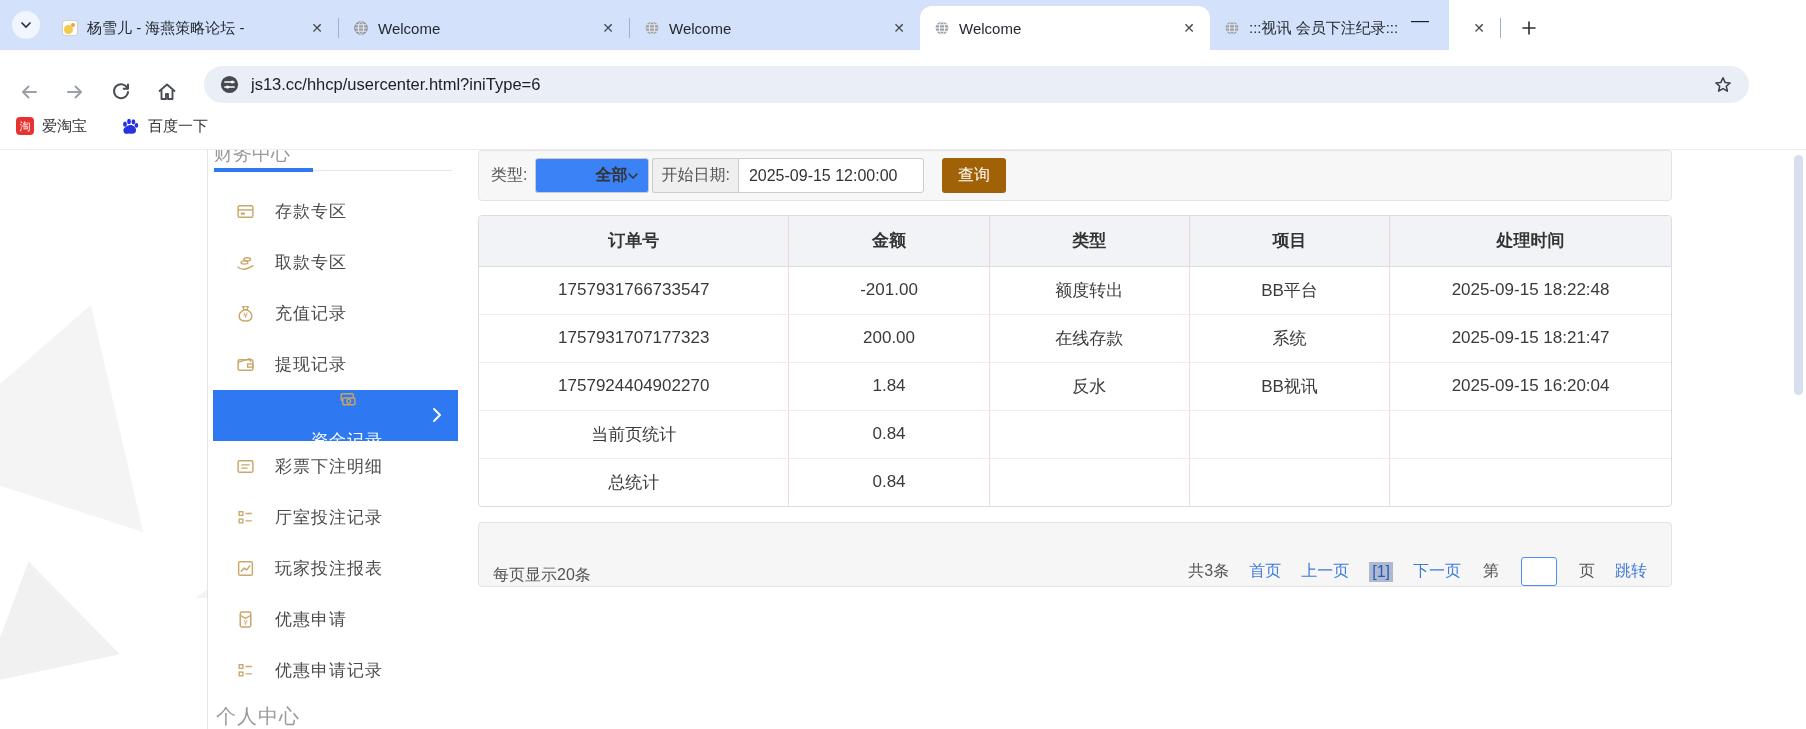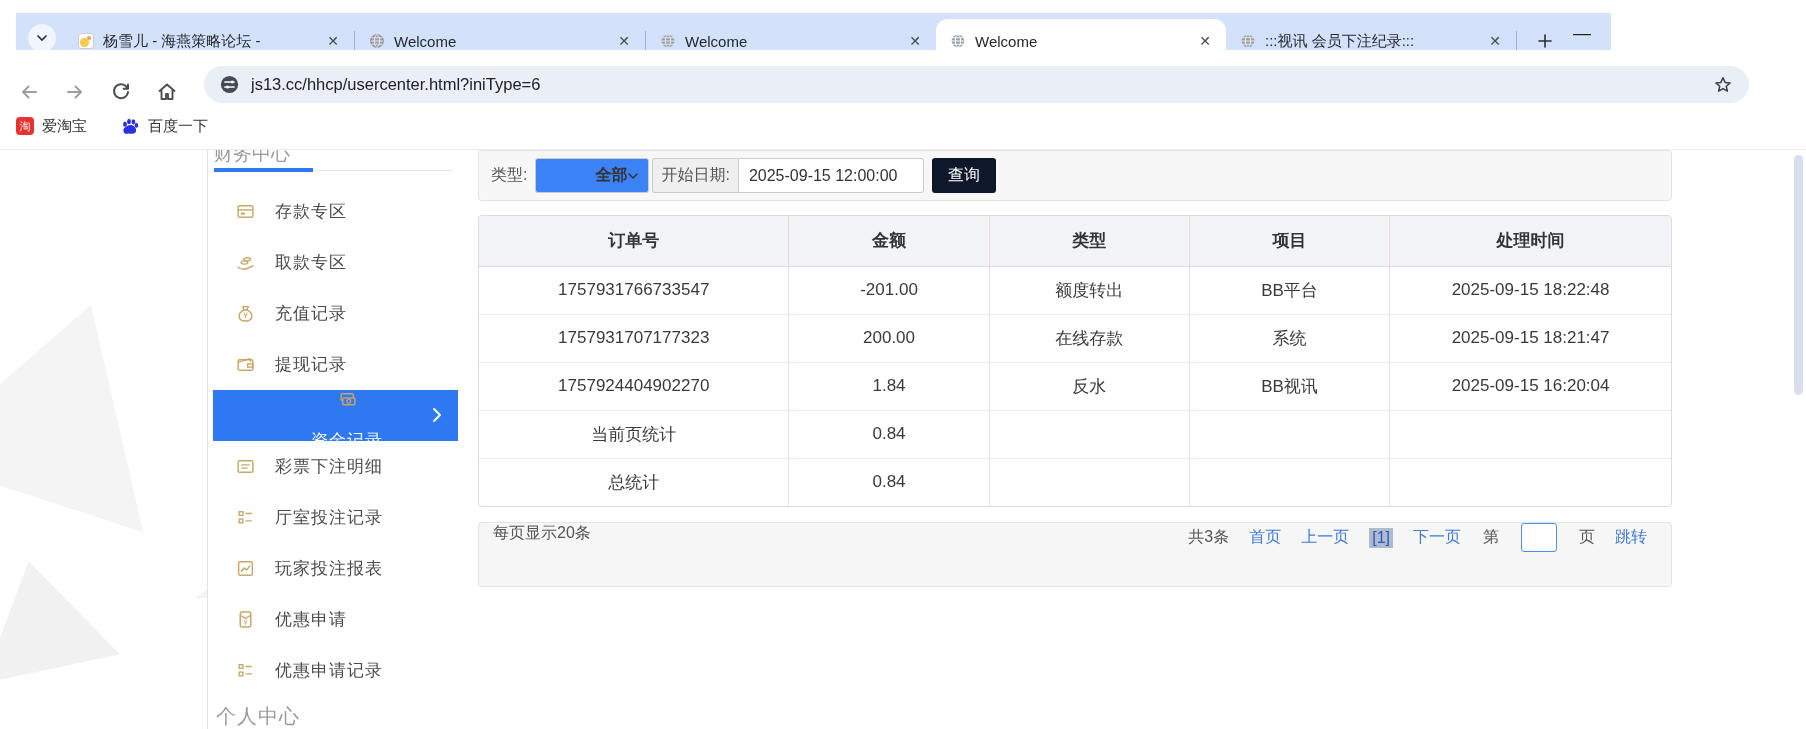--- a/index.html
+++ b/index.html
@@ -1,21 +1,21 @@
 <!DOCTYPE html>
 <html><head>
 <meta charset="utf-8">
 <style>
   * { margin:0; padding:0; box-sizing:border-box; }
   html,body { width:1806px; height:729px; overflow:hidden; background:#fff;
     font-family:"Liberation Sans","DejaVu Sans",sans-serif; }
   .browser { position:relative; width:1806px; height:729px; background:#fff; }
 
   
-  .tabstrip { position:absolute; left:16px; top:0; width:1595px; height:50px; background:#d3e1fb;margin-top:13px; }
+  .tabstrip { position:absolute; left:0; top:0; width:1449px; height:50px; background:#d3e1fb; }
   .tab-search { position:absolute; left:12px; top:11px; width:28px; height:28px; border-radius:50%;
     background:rgba(255,255,255,.65); display:flex; align-items:center; justify-content:center; }
   .tabs { position:absolute; left:48px; top:6px; height:44px; display:flex; align-items:stretch; }
   .tab { width:290px; display:flex; align-items:center; gap:9px; padding:0 12px 0 14px; position:relative; }
   .tab.active { background:#fff; border-radius:12px 12px 0 0; }
   .tab-title { flex:1; font-size:15px; color:#24292f; white-space:nowrap; overflow:hidden; text-overflow:ellipsis; }
   .tab-close { font-size:14px; color:#45494f; width:18px; height:18px; line-height:18px; text-align:center; border-radius:50%; }
   .tab-sep { width:1px; height:20px; background:#9fb0d0; align-self:center; }
   .newtab { width:28px; height:28px; margin:8px 0 0 14px; display:flex; align-items:center; justify-content:center; }
   .win-min { position:absolute; right:20px; top:10px; color:#1f1f1f; font-size:18px; }
@@ -71,37 +71,37 @@
     display:flex; align-items:center; padding-left:12px; }
   .f-label { font-size:16px; color:#555; }
   .f-select { margin-left:8px; width:114px; height:35px; background:#3b82f6; border:1px solid #ccc; border-radius:3px;
     display:flex; align-items:center; padding:0 9px; justify-content:flex-end;font-weight:bold; }
   .f-select .val { font-size:16px; color:#333; }
   .f-group { display:flex; align-items:stretch; height:35px; }
   .f-addon { background:#efefef; border:1px solid #ccc; border-right:none; display:flex; align-items:center;
     padding:0 8px; font-size:16px; color:#555; border-radius:3px 0 0 3px; }
   .f-input { width:186px; height:35px; border:1px solid #ccc; border-radius:0 3px 3px 0; background:#fff;
     font-size:16px; color:#333; padding:0 10px; font-family:"Liberation Sans","DejaVu Sans",sans-serif; }
-  .btn-query { margin-left:8px; width:64px; height:35px; background:#0f172a; color:#fff; border:none;
+  .btn-query { margin-left:18px; width:64px; height:35px; background:#a16207; color:#fff; border:none;
     border-radius:3px; font-size:16px; cursor:pointer; font-family:"Liberation Sans","DejaVu Sans",sans-serif; }
 
   
   .tablewrap { margin-top:14px; border:1px solid #dcdcdc; border-radius:4px; overflow:hidden; background:#fff; }
   table { width:100%; border-collapse:collapse; }
   col.c1{width:26%} col.c2{width:16.8%} col.c3{width:16.8%} col.c4{width:16.8%} col.c5{width:23.6%}
   th { height:50px; background:#f1f3f6; font-size:17px; color:#333; font-weight:bold;
     border-bottom:1px solid #d9dce1; border-right:1px solid #f0d7d7; }
   th:last-child, td:last-child { border-right:none; }
   td { height:48px; text-align:center; font-size:17px; color:#3a3a3a;
     border-bottom:1px solid #ececec; border-right:1px solid #f3dada; }
   tr:last-child td { border-bottom:none; }
 
   
   .pager { margin-top:15px; height:65px; background:#f6f6f6; border:1px solid #e3e3e3; border-radius:4px;
-    display:flex; align-items:flex-start; justify-content:space-between; padding:0 24px 0 14px; }
+    display:flex; align-items:flex-end; justify-content:space-between; padding:0 24px 0 14px; }
   .pager-left { font-size:16px; color:#555; }
   .pager-right { display:flex; align-items:center; gap:20px; font-size:16px; }
   .pg-text { color:#555; }
   .pg-link { color:#3e7ad8; cursor:pointer; text-decoration:none; }
   .pg-cur { color:#2758c9; background:#b0bacd; padding:1px 3px; }
   .pg-input { width:36px; height:29px; border:1px solid #4a90f2; border-radius:3px; background:#fff; margin:0 2px; }
   .pg-jump { color:#3e7ad8; cursor:pointer; }
   svg { display:block; }
 </style>
 </head>

